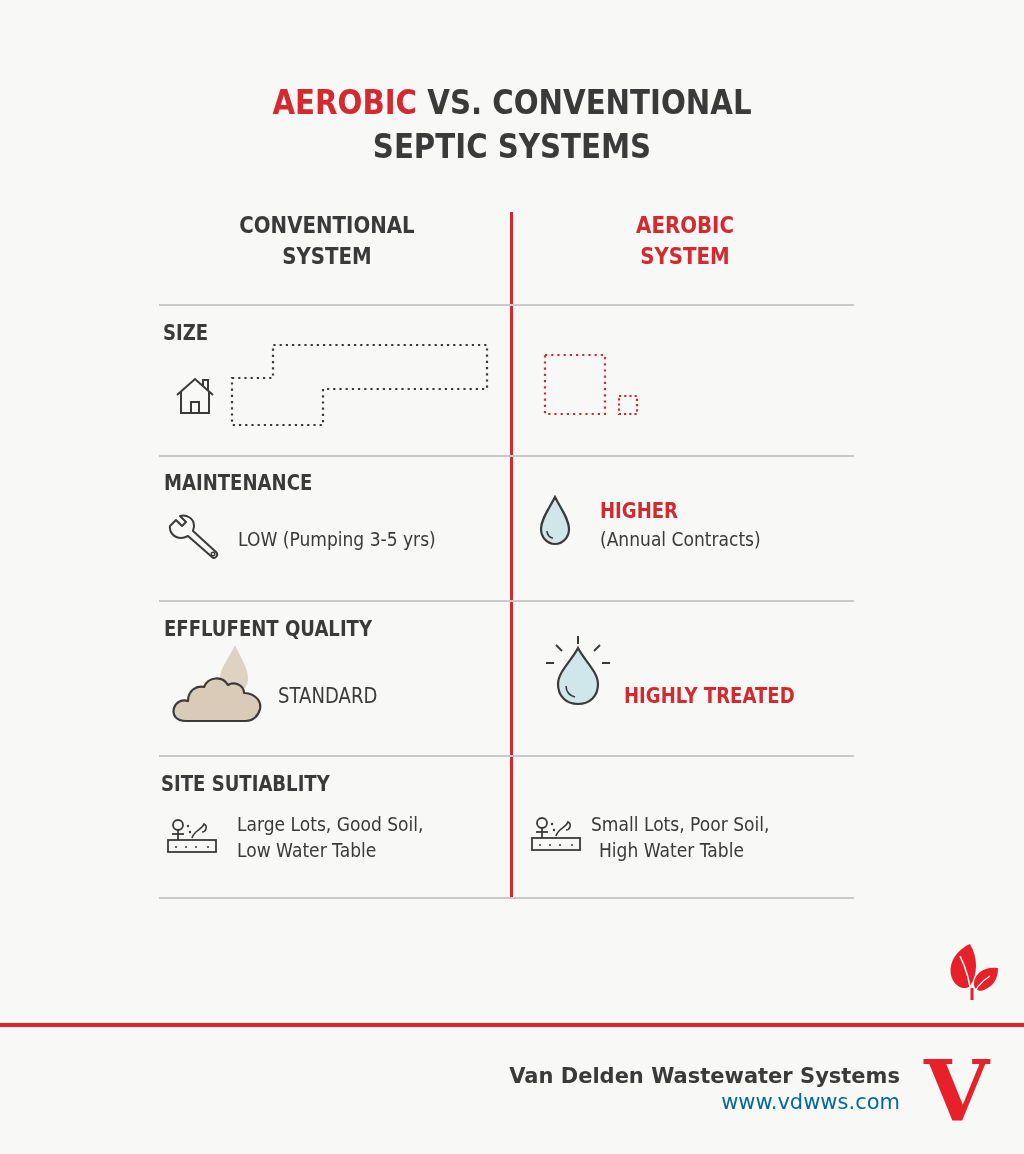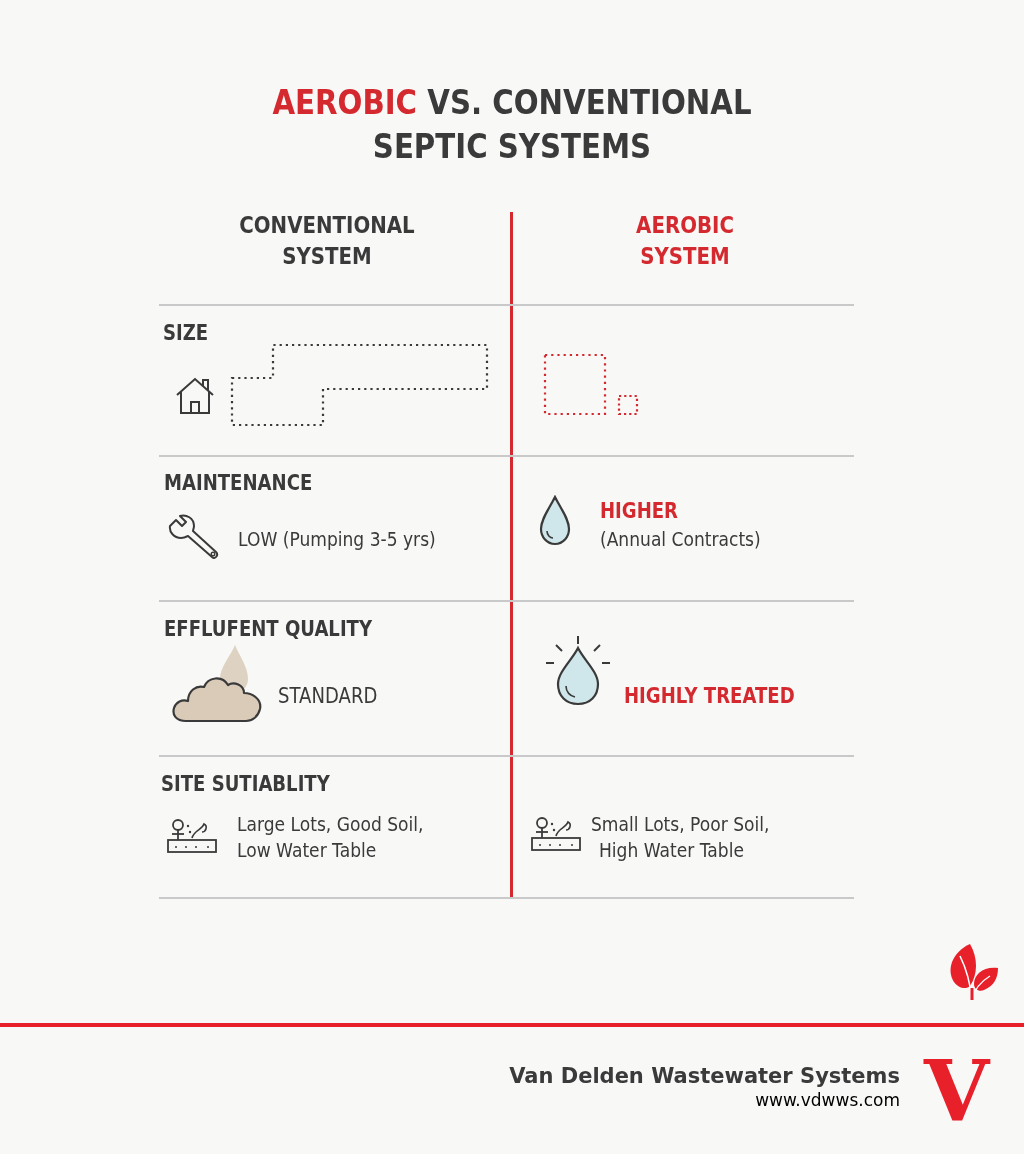--- a/index.html
+++ b/index.html
@@ -27,21 +27,21 @@
   .rowlabel {
     font-family: "DejaVu Sans", sans-serif; font-weight: bold;
     font-size: 21px; line-height: 26px; color: #3a3a3a;
     transform: scaleX(0.86); transform-origin: left center; white-space: nowrap;
   }
   .val { font-family: "DejaVu Sans", sans-serif; font-size: 19px; line-height: 26px; color: #3a3a3a; transform: scaleX(0.9); transform-origin: left center; white-space: nowrap; }
   .valbold { font-family: "DejaVu Sans", sans-serif; font-weight: bold; font-size: 21px; line-height: 26px; transform: scaleX(0.86); transform-origin: left center; white-space: nowrap; }
   .red { color: #d42a2f; }
   .footer-line { left: 0; width: 1024px; top: 1023px; height: 4px; background: #e8202a; }
   .brand { right: 124px; top: 1064px; font-family: "DejaVu Sans", sans-serif; font-weight: bold; font-size: 21px; color: #3a3a3a; text-align: right; white-space: nowrap; }
-  .url { right: 124px; top: 1090px; font-family: "DejaVu Sans", sans-serif; font-size: 17px; color: #000000; text-align: left; }
+  .url { right: 124px; top: 1090px; font-family: "DejaVu Sans", sans-serif; font-size: 21px; color: #0369a1; text-align: left; }
   .vlogo { left: 924px; top: 1050px; font-family: "DejaVu Serif", serif; font-weight: bold; font-size: 84px; line-height: 84px; color: #e8202a; }
 </style>
 </head>
 <body>
 
 <div class="abs title">
   <div><span class="red">AEROBIC</span><span> VS. CONVENTIONAL</span></div>
   <div>SEPTIC SYSTEMS</div>
 </div>
 

